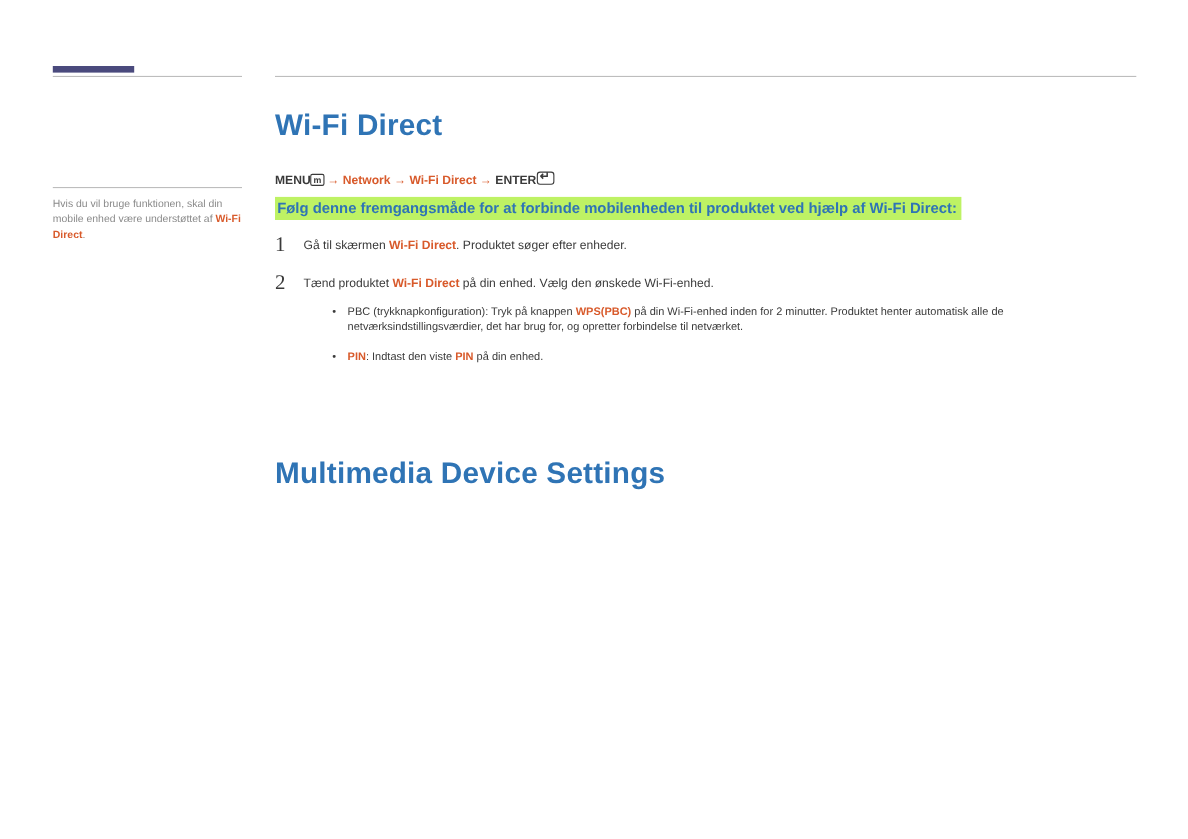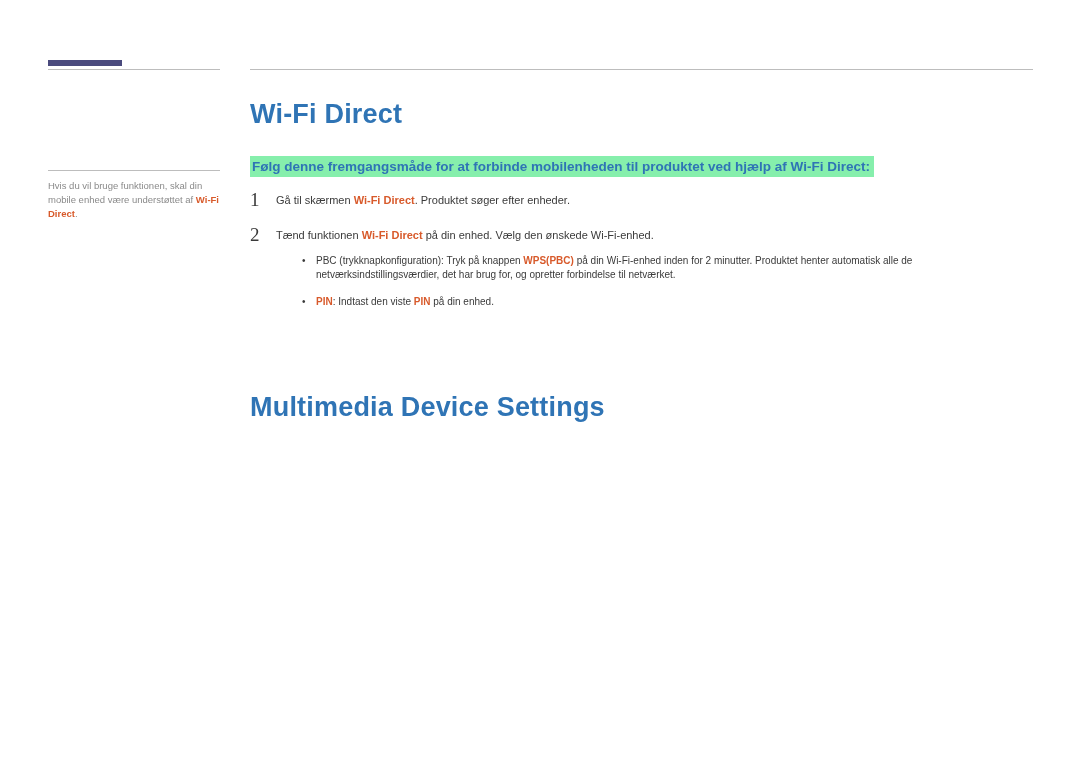--- a/index.html
+++ b/index.html
@@ -105,21 +105,21 @@
     line-height: 12px;
     font-weight: 700;
   }
   .body-text {
     font-size: 11px;
     font-weight: 400;
     color: #3a3a3a;
     margin-bottom: 20px;
   }
   .callout {
-    background: #86efac;
+    background: #bef264;
     color: #2f74b5;
     font-weight: 600;
     font-size: 13.5px;
     padding: 3px 4px 3px 2px;
     display: inline;
     line-height: 1.6;
   }
   .callout-row { margin-bottom: 12px; }
   .step {
     display: flex;
@@ -185,37 +185,42 @@
 
   <div class="side-note">
     <div class="side-rule"></div>
     <span>Hvis du vil bruge funktionen, skal din mobile enhed være understøttet af </span><span class="redbold">Wi-Fi Direct</span><span>.</span>
   </div>
 
   <div class="main">
 
     <h1 class="section-title">Wi-Fi Direct</h1>
 
+    <div class="nav-path">
+      <span>MENU</span><span class="icon">m</span>
+      <span class="hl"> → </span><span class="hl">Network</span><span class="hl"> → </span><span class="hl">Wi-Fi Direct</span><span class="hl"> → </span>
+      <span>ENTER</span><span class="enter-icon"></span>
+    </div>
 
 
     <div class="callout-row">
       <span class="callout">Følg denne fremgangsmåde for at forbinde mobilenheden til produktet ved hjælp af Wi-Fi Direct:</span>
     </div>
 
     <div class="step">
       <div class="num">1</div>
       <div class="txt">
         <span>Gå til skærmen </span><span class="redbold">Wi-Fi Direct</span><span>. Produktet søger efter enheder.</span>
       </div>
     </div>
 
     <div class="step">
       <div class="num">2</div>
       <div class="txt">
-        <span>Tænd funktionen </span><span class="redbold">Wi-Fi Direct</span><span> på din enhed. Vælg den ønskede Wi-Fi-enhed.</span>
+        <span>Tænd produktet </span><span class="redbold">Wi-Fi Direct</span><span> på din enhed. Vælg den ønskede Wi-Fi-enhed.</span>
 
         <ul class="sub">
           <li>
             <span>PBC (trykknapkonfiguration): Tryk på knappen </span><span class="redbold">WPS(PBC)</span><span> på din Wi-Fi-enhed inden for 2 minutter. Produktet henter automatisk alle de netværksindstillingsværdier, det har brug for, og opretter forbindelse til netværket.</span>
           </li>
           <li>
             <span class="redbold">PIN</span><span>: Indtast den viste </span><span class="redbold">PIN</span><span> på din enhed.</span>
           </li>
         </ul>
 

